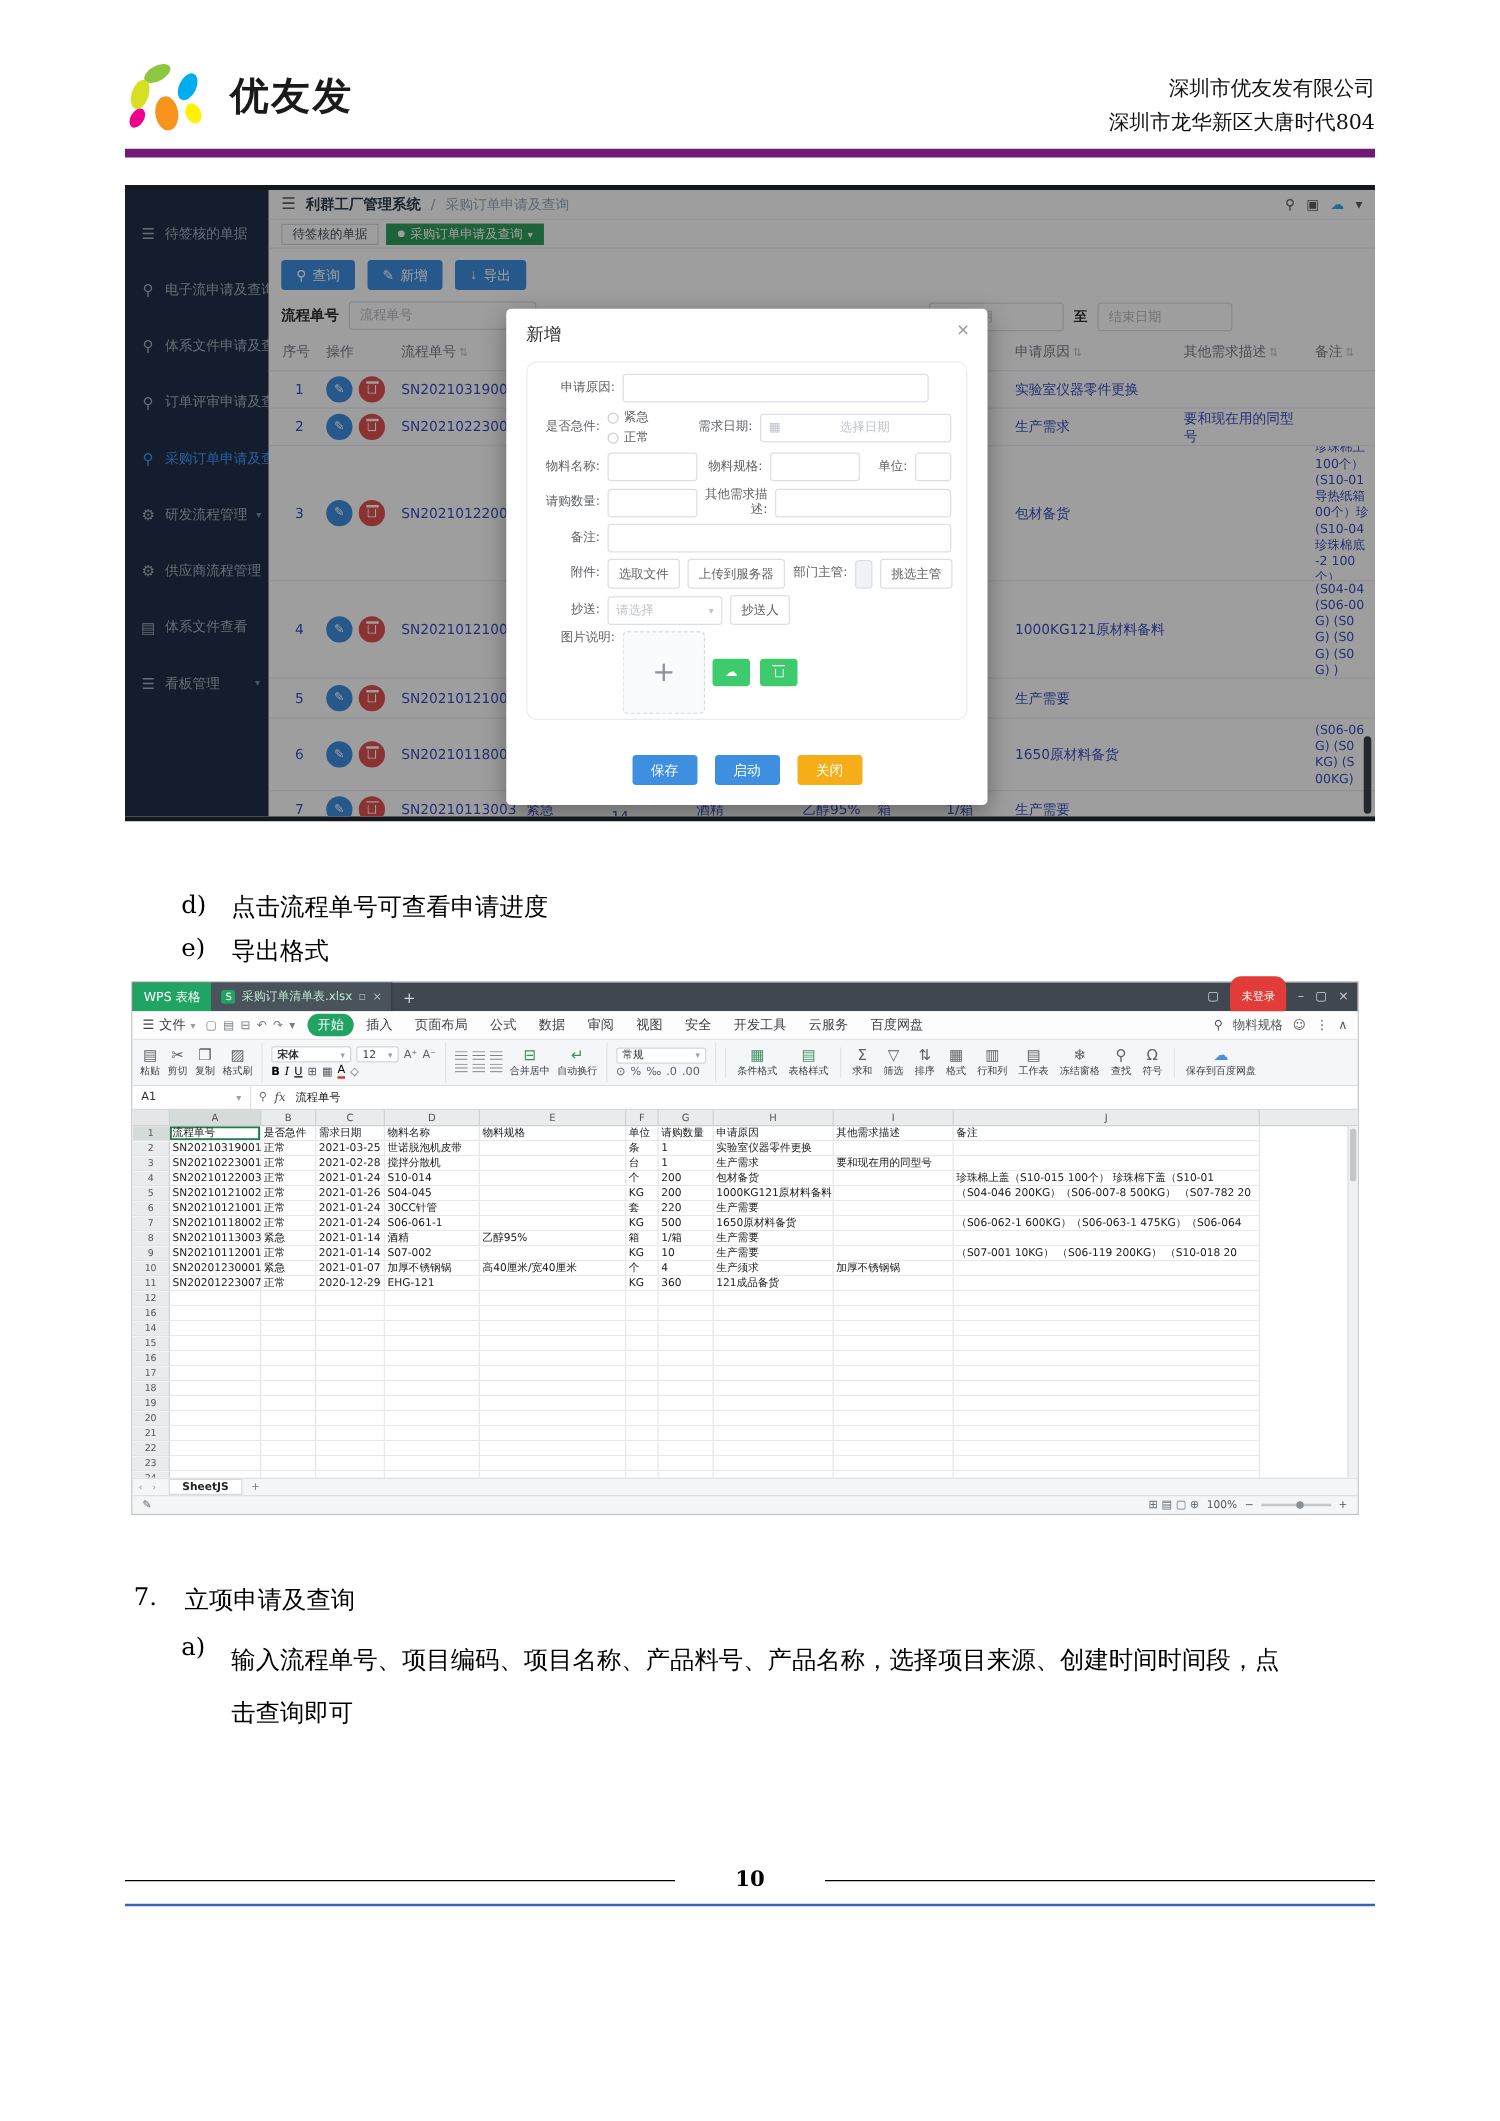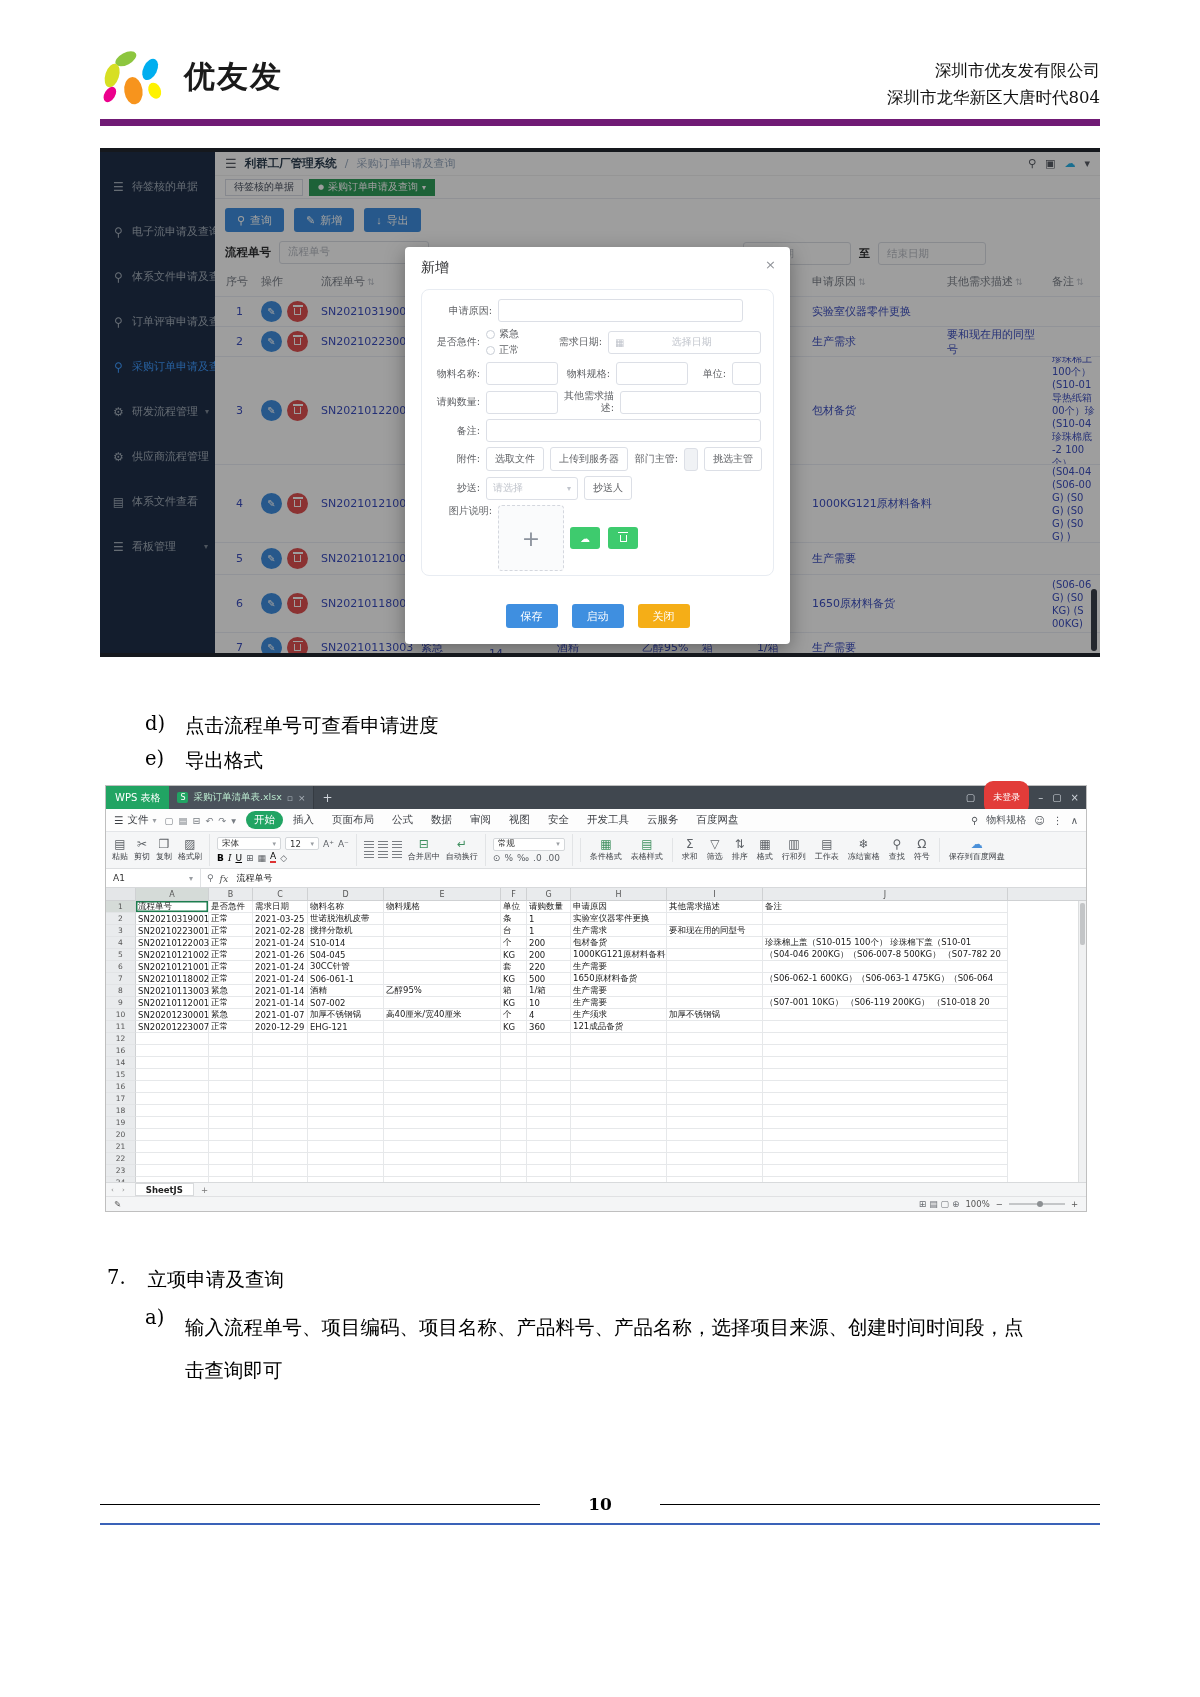--- a/index.html
+++ b/index.html
@@ -582,21 +582,21 @@
             <span>复制</span>
           </span>
         <span class="stack">
             <span class="ic">▨</span>
             <span>格式刷</span>
           </span>
       </span>
       <span class="tgroup">
         <span class="fontcol">
           <span class="frow">
-            <span class="fsel" style="width:64px;justify-content:space-between;">
+            <span class="fsel" style="width:64px;justify-content:space-between;font-weight:bold;">
                 <span>宋体</span>
                 <span style="font-size:7px;color:#9a9ea3;">▾</span>
               </span>
             <span class="fsel" style="width:34px;justify-content:space-between;">
                 <span>12</span>
                 <span style="font-size:7px;color:#9a9ea3;">▾</span>
               </span>
             <span class="fmt-sym">A⁺</span>
             <span class="fmt-sym">A⁻</span>
           </span>

